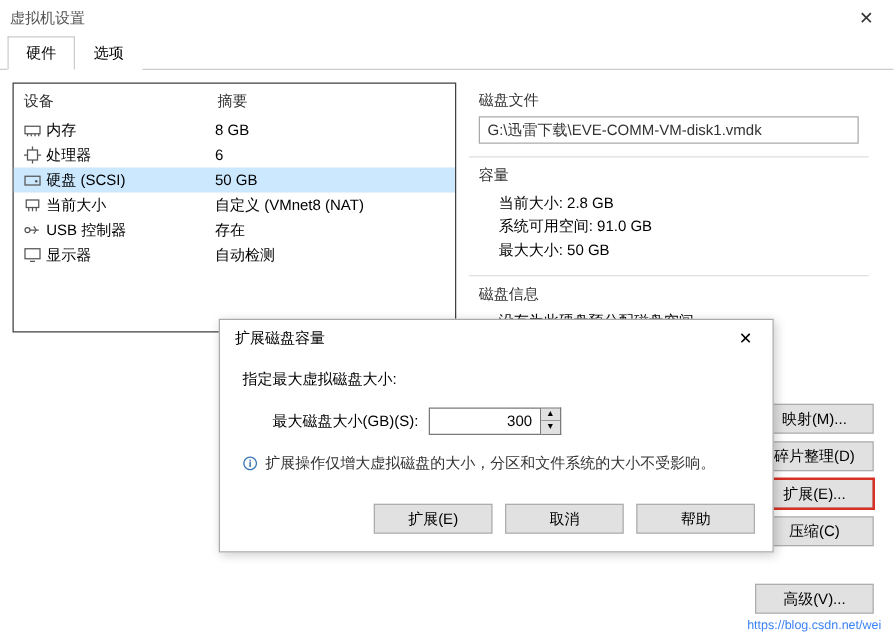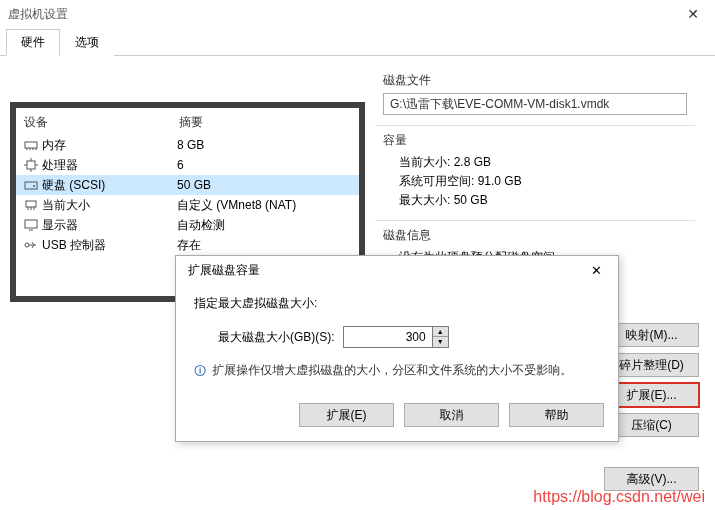--- a/index.html
+++ b/index.html
@@ -6,21 +6,21 @@
 body { background: #fff; width: 715px; height: 510px; position: relative; overflow: hidden; }
 
 .titlebar { height: 28px; display: flex; align-items: center; padding: 0 8px; color: #555; justify-content: space-between; }
 .titlebar .close { font-size: 14px; color: #333; padding: 4px 8px; cursor: pointer; }
 
 .tabs { display: flex; border-bottom: 1px solid #ccc; padding-left: 6px; }
 .tab { padding: 4px 14px; border: 1px solid transparent; border-bottom: none; background: #fff; position: relative; top: 1px; cursor: pointer; }
 .tab.active { border-color: #ccc; border-bottom: 1px solid #fff; font-family: Liberation Mono, monospace; }
 
 .content { display: flex; padding: 10px; gap: 10px; }
-.panel { border: 6px solid #404040; margin-top: 36px; }
+.panel { border: 1px solid #404040; }
 
 .left-panel { width: 355px; height: 200px; position: relative; }
 .hdr-row { display: flex; padding: 6px 8px 4px 8px; color: #333; }
 .hdr-row .col1 { width: 155px; }
 .hdr-row .col2 { flex: 1; }
 
 .dev-row { display: flex; align-items: center; padding: 2px 6px; height: 20px; }
 .dev-row.selected { background: #cce8ff; }
 .dev-row .icon { width: 18px; display: flex; justify-content: center; color: #555; }
 .dev-row .label { width: 137px; padding-left: 2px; }
@@ -45,21 +45,21 @@
 .dialog .field-row { display: flex; align-items: center; gap: 8px; margin-bottom: 14px; padding-left: 24px; }
 .dialog .spin { display: flex; align-items: stretch; border-radius: 11px; }
 .dialog .spin input { width: 90px; border: 1px solid #7a7a7a; padding: 2px 6px; text-align: right; height: 22px; }
 .dialog .spin .spinbtns { display: flex; flex-direction: column; border: 1px solid #7a7a7a; border-left: none; }
 .dialog .spin .spinbtns div { width: 15px; height: 10px; font-size: 7px; line-height: 9px; text-align: center; background: #e1e1e1; cursor: pointer; border-bottom:1px solid #999; }
 .dialog .spin .spinbtns div:last-child { border-bottom: none; }
 .dialog .note { display: flex; gap: 6px; color: #333; margin-bottom: 6px; }
 .dialog .note .info-icon { color: #3b78b5; }
 .dialog .dlg-btns { display: flex; justify-content: flex-end; gap: 10px; padding: 10px 14px 14px 14px; }
 
-.watermark { position: absolute; right: 10px; bottom: 4px; color: #ef4444; font-size: 16px; pointer-events: none; margin-left: 32px; }
+.watermark { position: absolute; right: 10px; bottom: 4px; color: #3b82f6; font-size: 10px; pointer-events: none; margin-left: 32px; }
 
 svg { display: block; }
 </style>
 </head>
 <body>
 
 <div class="titlebar">
   <span>虚拟机设置</span>
   <span class="close">✕</span>
 </div>
@@ -121,38 +121,38 @@
             <line x1="7" y1="8" x2="7" y2="11" stroke="#555"></line>
             <line x1="10" y1="8" x2="10" y2="11" stroke="#555"></line>
           </svg>
         </span>
       <span class="label">当前大小</span>
       <span class="summary">自定义 (VMnet8 (NAT)</span>
     </div>
     <div class="dev-row">
       <span class="icon">
           <svg width="14" height="12">
-            <rect x="1" y="1" width="12" height="8" fill="none" stroke="#555"></rect>
-            <line x1="5" y1="11" x2="9" y2="11" stroke="#555"></line>
-          </svg>
-        </span>
-      <span class="label">显示器</span>
-      <span class="summary">自动检测</span>
-    </div>
-    <div class="dev-row">
-      <span class="icon">
-          <svg width="14" height="12">
             <circle cx="3" cy="6" r="2" fill="none" stroke="#555"></circle>
             <line x1="5" y1="6" x2="12" y2="6" stroke="#555"></line>
             <line x1="8" y1="3" x2="10" y2="6" stroke="#555"></line>
             <line x1="8" y1="9" x2="10" y2="6" stroke="#555"></line>
           </svg>
         </span>
       <span class="label">USB 控制器</span>
       <span class="summary">存在</span>
+    </div>
+    <div class="dev-row">
+      <span class="icon">
+          <svg width="14" height="12">
+            <rect x="1" y="1" width="12" height="8" fill="none" stroke="#555"></rect>
+            <line x1="5" y1="11" x2="9" y2="11" stroke="#555"></line>
+          </svg>
+        </span>
+      <span class="label">显示器</span>
+      <span class="summary">自动检测</span>
     </div>
   </div>
 
   <div class="right-panel">
     <div class="rp-block">
       <div class="section-label">磁盘文件</div>
       <input class="file-path" readonly="" value="G:\迅雷下载\EVE-COMM-VM-disk1.vmdk" style="">
     </div>
     <div class="rp-block">
       <div class="section-label">容量</div>

